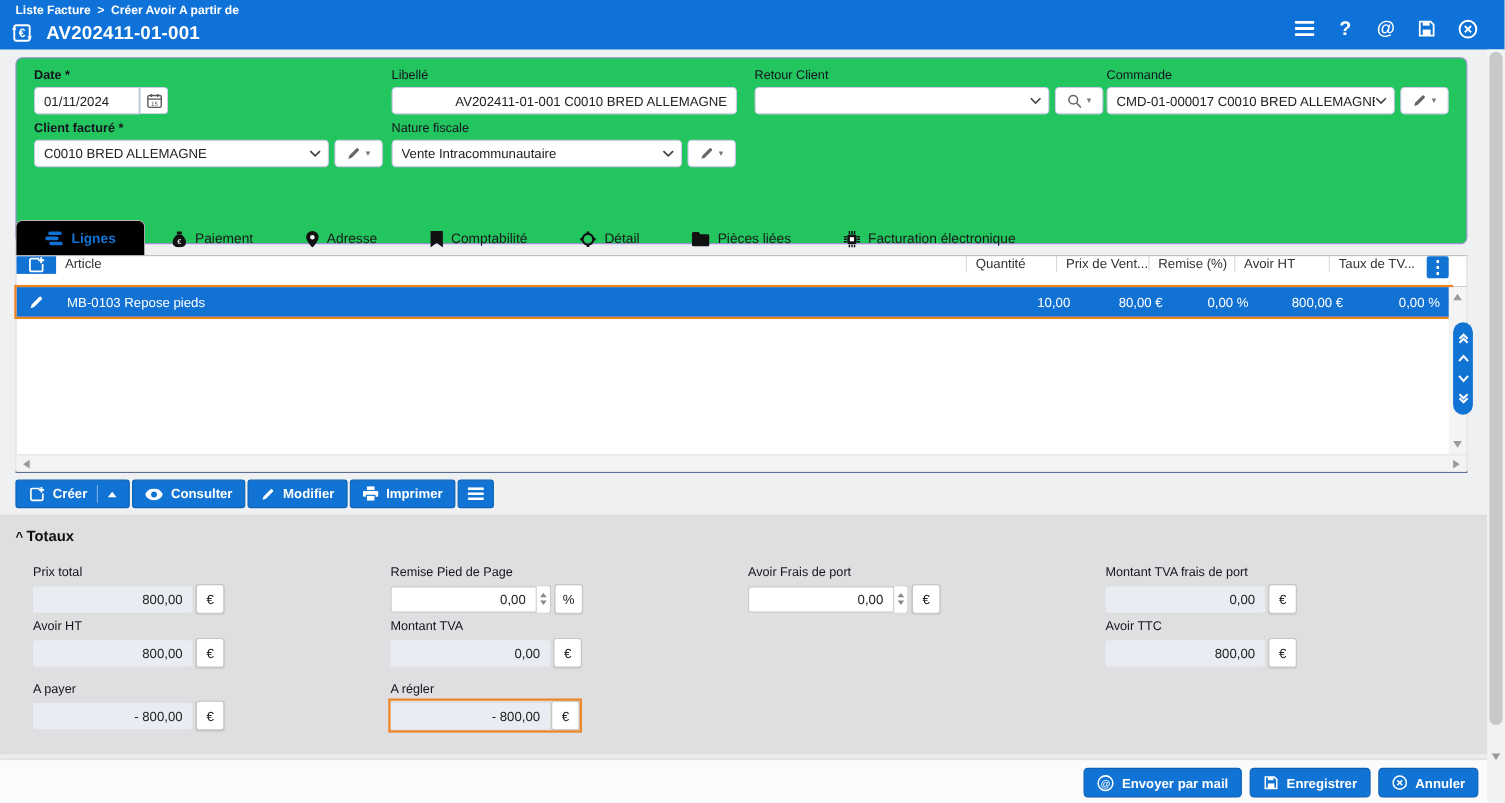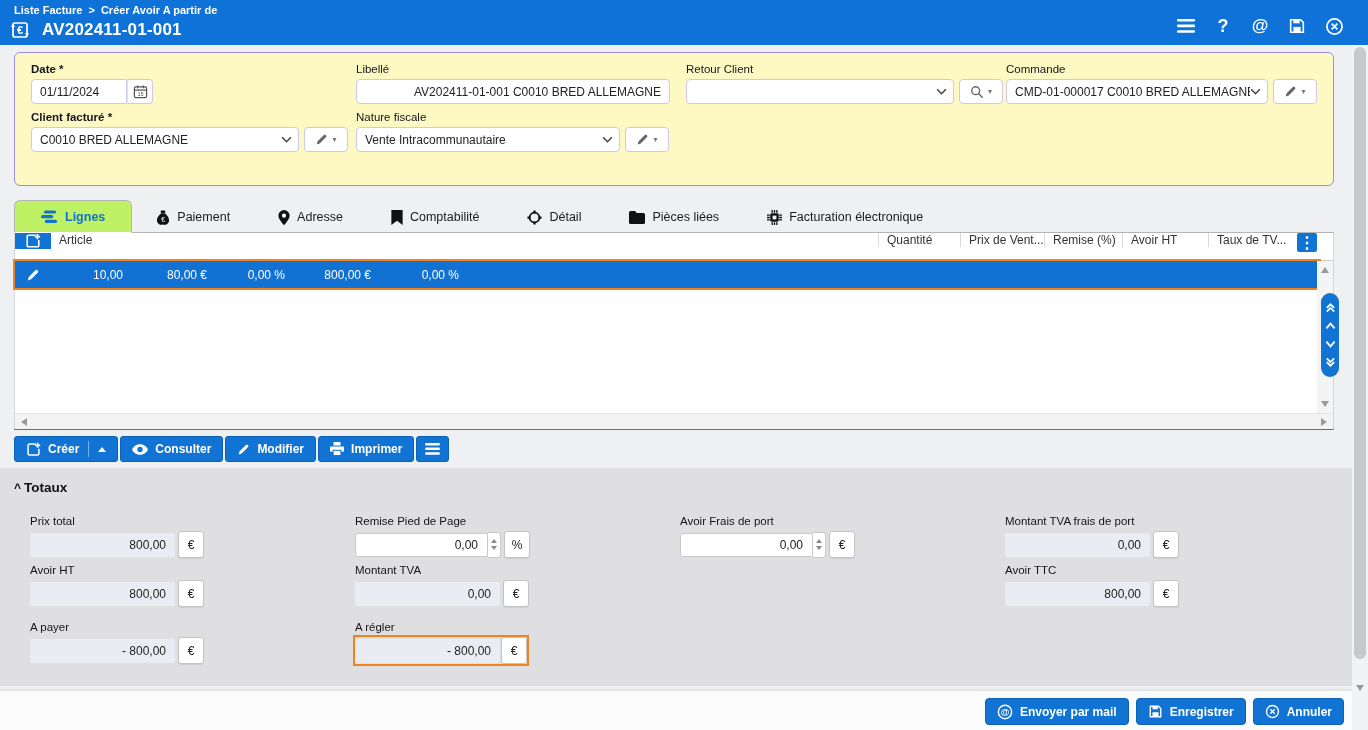--- a/index.html
+++ b/index.html
@@ -9,42 +9,42 @@
 
   
   .topbar { position:absolute; left:0; top:0; width:1368px; height:45px; background:#0e72d8; color:#fff; }
   .breadcrumb { position:absolute; left:14px; top:4px; font-size:11px; font-weight:700; display:flex; gap:6px; align-items:center; }
   .title-row { position:absolute; left:8px; top:18px; display:flex; align-items:center; gap:10px; }
   .app-title { font-size:17px; font-weight:700; letter-spacing:.2px; }
   .top-icons { position:absolute; right:24px; top:16px; display:flex; gap:17px; align-items:center; }
   .top-icon { width:20px; height:20px; display:flex; align-items:center; justify-content:center; color:#fff; font-weight:700; font-size:16px; cursor:pointer; }
 
   
-  .form-panel { position:absolute; left:14px; top:52px; width:1320px; height:134px; background:#fef9c3; border:1px solid #9f8ed8; border-radius:6px; }
+  .form-panel { position:absolute; left:14px; top:52px; width:1320px; height:170px; background:#22c55e; border:1px solid #9f8ed8; border-radius:6px; }
   .ffield { position:absolute; }
   .flabel { font-size:11.5px; color:#15131f; margin-bottom:4px; display:block; }
   .flabel.req { font-weight:700; }
   .input, .combo { background:#fff; border:1px solid #cfc8ea; border-radius:4px; height:25px; font-size:12px; color:#222; }
   .input { padding:0 8px; font-family:"Liberation Sans", sans-serif; }
   .combo { display:flex; align-items:center; padding:0 6px 0 8px; cursor:pointer; }
   .combo .cval { flex:1; overflow:hidden; white-space:nowrap; }
   .chev { color:#555; display:flex; align-items:center; }
   .group { display:flex; align-items:center; gap:5px; }
   .side-btn { background:#fff; border:1px solid #cfc8ea; border-radius:4px; height:25px; width:44px; display:flex; align-items:center; justify-content:center; gap:4px; cursor:pointer; color:#555; }
   .side-btn .mini { font-size:8px; color:#777; }
   .cal-btn { background:#fff; border:1px solid #cfc8ea; border-left:1px solid #e3e0f2; border-radius:0 4px 4px 0; height:25px; width:26px; display:flex; align-items:center; justify-content:center; cursor:pointer; color:#555; }
   .paye-row { position:absolute; left:16px; top:157px; display:flex; align-items:center; gap:7px; }
   .checkbox { width:15px; height:15px; background:#fff; border:1px solid #cfc8ea; border-radius:3px; cursor:pointer; }
   .paye-label { font-size:11.5px; color:#15131f; font-style:italic; }
 
   
   .tabs { position:absolute; left:14px; top:200px; width:1320px; height:33px; display:flex; align-items:flex-end; border-bottom:1px solid #b5b5b5; }
   .tab { display:flex; align-items:center; gap:7px; font-size:12.5px; color:#1a1a1a; padding:0 24px; height:30px; cursor:pointer; }
   .tab svg { flex:0 0 auto; }
-  .tab.active { background:#bef264; border:1px solid #b5b5b5; border-bottom:1px solid #fff; border-radius:6px 6px 0 0; color:#1272d4; font-weight:700; height:33px; margin-bottom:-1px; padding:0 26px; }
+  .tab.active { background:#000000; border:1px solid #b5b5b5; border-bottom:1px solid #fff; border-radius:6px 6px 0 0; color:#1272d4; font-weight:700; height:33px; margin-bottom:-1px; padding:0 26px; }
 
   
   .table-panel { position:absolute; left:14px; top:233px; width:1320px; height:197px; background:#fff; border-left:1px solid #d7d7d7; border-right:1px solid #d7d7d7; border-bottom:2px solid #5b6d90; }
   .thead { display:flex; height:28px; border-bottom:1px solid #ccc; align-items:flex-start; }
   .th { font-size:12px; color:#333; display:flex; align-items:center; padding:0 8px; border-right:1px solid #d9d9d9; overflow:hidden; white-space:nowrap; }
   .th.num { justify-content:flex-start; }
   .add-cell { width:36px; background:#1173d4; color:#fff; display:flex; align-items:center; justify-content:center; cursor:pointer; border-radius:0; }
   .kebab-cell { width:20px; background:#1173d4; color:#fff; display:flex; align-items:center; justify-content:center; font-weight:700; cursor:pointer; border-radius:2px; }
   .vscroll-col { width:16px; background:#f4f4f4; position:relative; }
   .tbody { position:relative; height:152px; display:flex; }
@@ -329,20 +329,21 @@
     </div>
 
     <div class="tbody">
       <div class="rows-area">
         <div class="trow">
           <div class="pencil-cell">
             <svg width="14" height="14" viewBox="0 0 16 16">
                 <path d="M2 14 l1.2-3.8 L11 2.4 a1.4 1.4 0 0 1 2 0 l0.6 0.6 a1.4 1.4 0 0 1 0 2 L5.8 12.8 Z" fill="#fff"></path>
               </svg>
           </div>
+          <div class="td" style="flex:1;">MB-0103 Repose pieds</div>
           <div class="td num" style="width:82px;">10,00</div>
           <div class="td num" style="width:84px;">80,00 €</div>
           <div class="td num" style="width:78px;">0,00 %</div>
           <div class="td num" style="width:86px;">800,00 €</div>
           <div class="td num" style="width:88px;">0,00 %</div>
         </div>
       </div>
       <div class="tbody-scroll">
         <span class="arrow ar-up"></span>
         <span class="arrow ar-down"></span>

